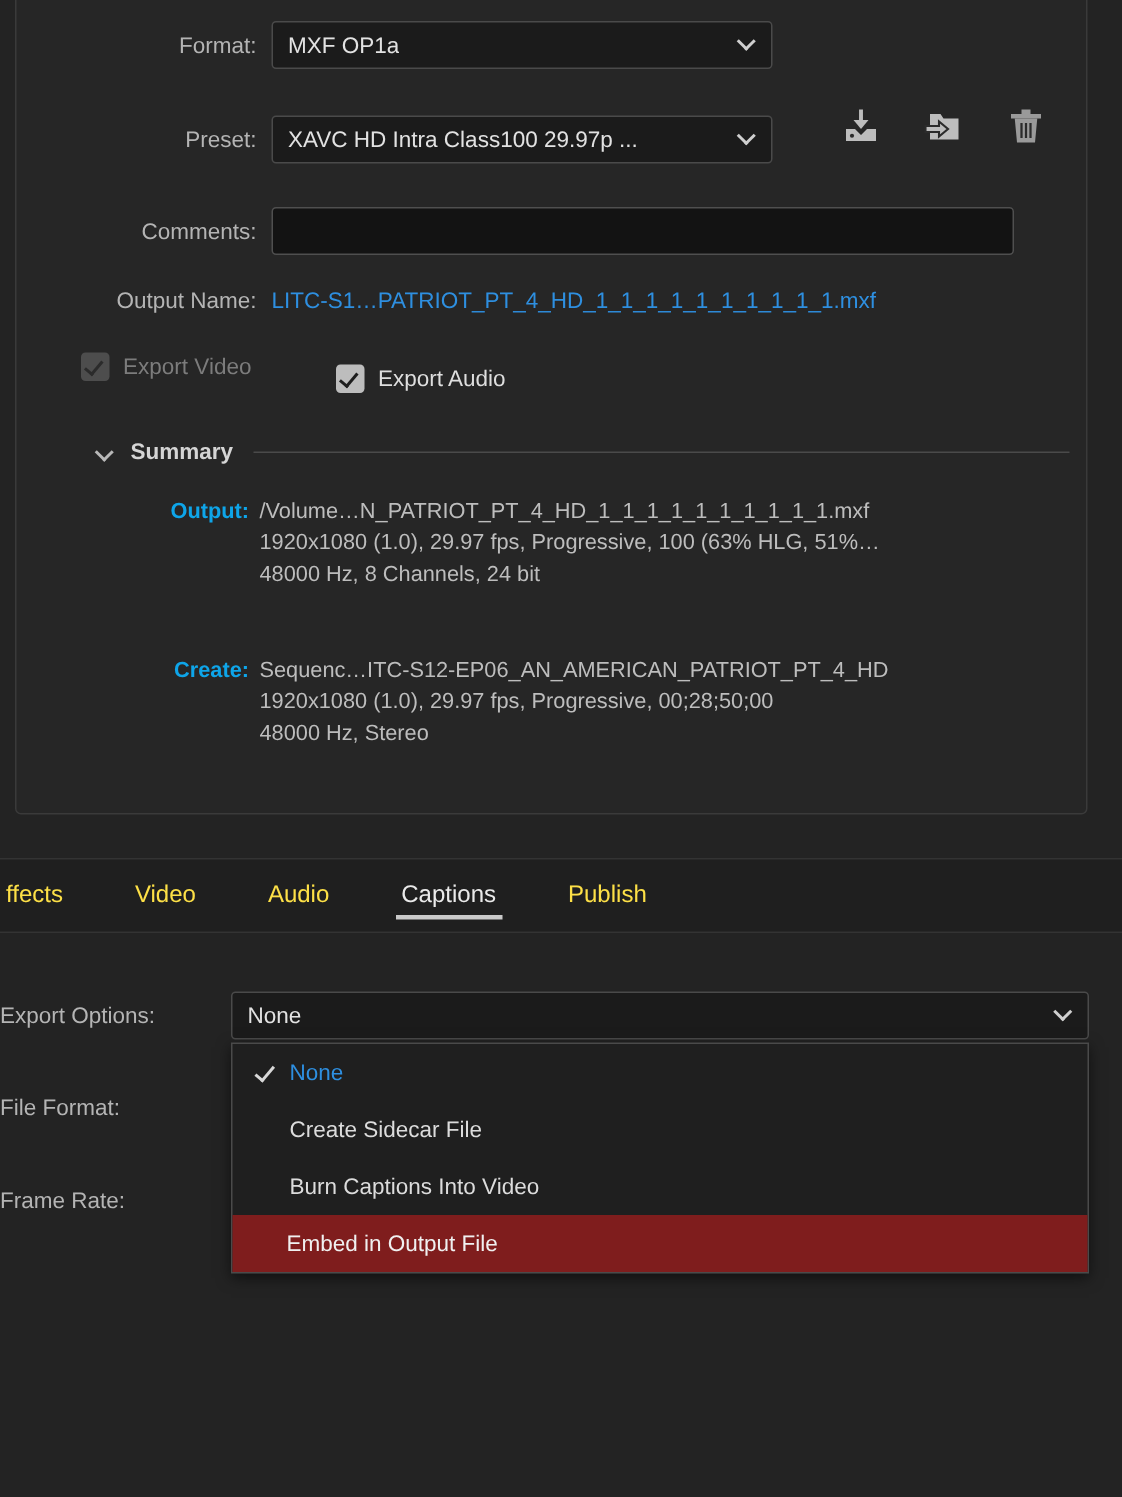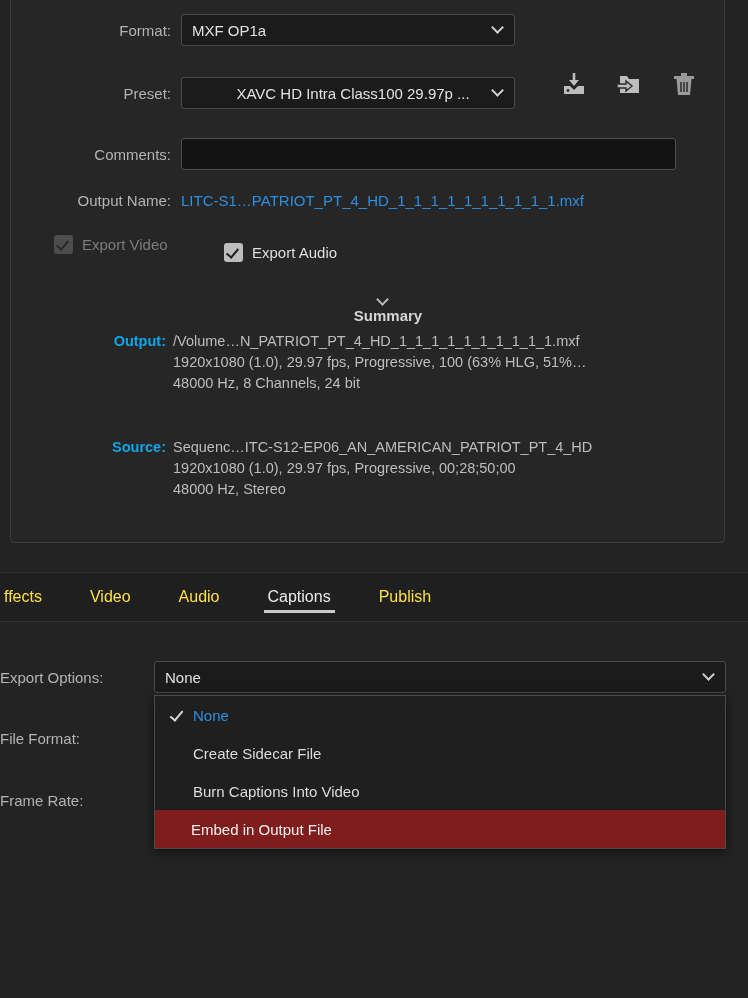--- a/index.html
+++ b/index.html
@@ -154,21 +154,20 @@
   .cb-label.disabled { color: #7c7c7c; }
 
   
   .summary-head {
     position: absolute;
     left: 52px;
     top: 300px;
     display: flex;
     align-items: center;
     width: 650px;
-    flex-direction: column;
   }
   .twisty {
     width: 14px;
     height: 14px;
     position: relative;
     margin-right: 10px;
     flex: 0 0 auto;
   }
   .twisty::before {
     content: "";
@@ -319,21 +318,21 @@
   <div class="row" style="left:0; top:21px; width:715px;">
     <div class="field-label">Format:</div>
     <div class="select-box" style="width:334px;">
       <span class="sel-text">MXF OP1a</span>
       <span class="chev"></span>
     </div>
   </div>
 
   <div class="row" style="left:0; top:84px; width:715px;">
     <div class="field-label">Preset:</div>
-    <div class="select-box" style="width:334px;justify-content:center;">
+    <div class="select-box" style="width:334px;">
       <span class="sel-text">XAVC HD Intra Class100 29.97p ...</span>
       <span class="chev"></span>
     </div>
   </div>
 
   <div class="preset-icons">
     <div class="icon-btn">
       <svg width="26" height="26" viewBox="0 0 26 26" aria-hidden="true">
         <path d="M13 2 L13 12" stroke="#bdbdbd" stroke-width="2.6" fill="none"></path>
         <path d="M8 9 L13 15 L18 9 Z" fill="#bdbdbd"></path>
@@ -390,21 +389,21 @@
     <div class="sum-line">
       <span class="sum-indent">1920x1080 (1.0), 29.97 fps, Progressive, 100 (63% HLG, 51%…</span>
     </div>
     <div class="sum-line">
       <span class="sum-indent">48000 Hz, 8 Channels, 24 bit</span>
     </div>
   </div>
 
   <div class="sum-block" style="top:444px;">
     <div class="sum-line">
-      <span class="sum-key">Source:</span>
+      <span class="sum-key">Create:</span>
       <span class="sum-val">Sequenc…ITC-S12-EP06_AN_AMERICAN_PATRIOT_PT_4_HD</span>
     </div>
     <div class="sum-line">
       <span class="sum-indent">1920x1080 (1.0), 29.97 fps, Progressive, 00;28;50;00</span>
     </div>
     <div class="sum-line">
       <span class="sum-indent">48000 Hz, Stereo</span>
     </div>
   </div>
 </div>

